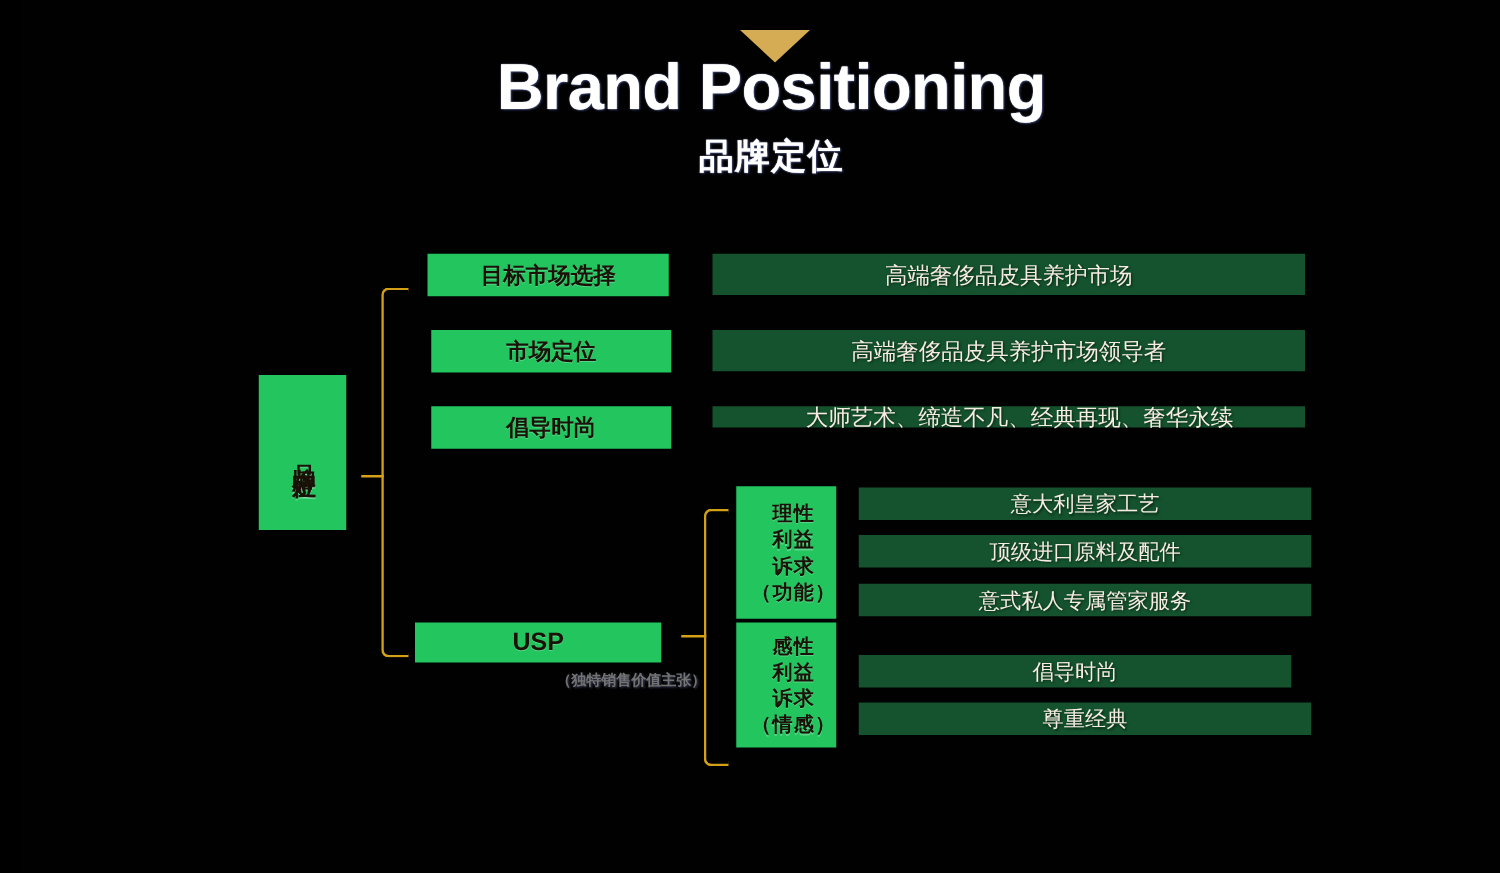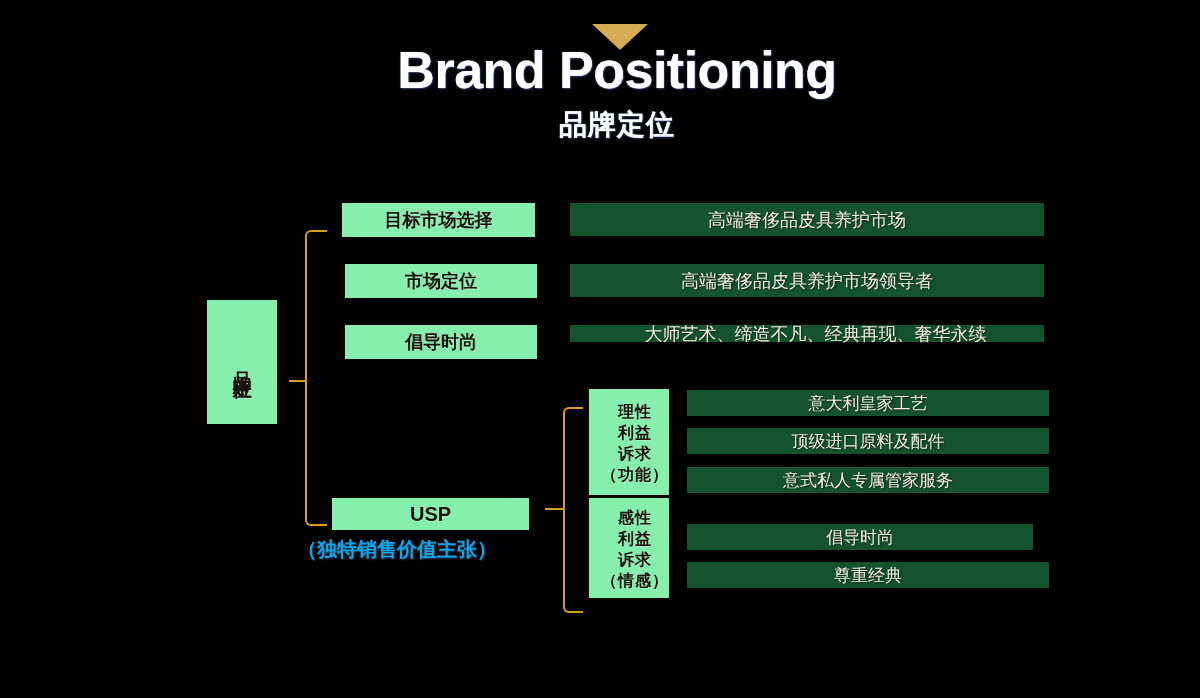--- a/index.html
+++ b/index.html
@@ -53,21 +53,21 @@
     font-size: 28px;
     font-weight: bold;
     color: #ffffff;
     letter-spacing: 1px;
     text-shadow: 0 0 1px #cfd8ff, 1px 1px 2px rgba(120,140,255,0.35);
   }
 
   
   .ybox {
     position: absolute;
-    background: #86efac;
+    background: #22c55e;
     color: #1a1208;
     display: flex;
     align-items: center;
     justify-content: center;
     font-weight: bold;
     box-sizing: border-box;
     text-shadow: 0 1px 0 rgba(255,255,255,0.25);
   }
   .bbox {
     position: absolute;
@@ -101,23 +101,23 @@
   #cat-0 { left: 325px; top: 203px; width: 193px; height: 34px; font-size: 18px; }
   #cat-1 { left: 328px; top: 264px; width: 192px; height: 34px; font-size: 18px; }
   #cat-2 { left: 328px; top: 325px; width: 192px; height: 34px; font-size: 18px; }
   #cat-3 { left: 315px; top: 498px; width: 197px; height: 32px; font-size: 20px; }
 
   #usp-caption {
     position: absolute;
     left: 280px;
     top: 536px;
     width: 268px;
-    text-align: left;
-    color: #0ea5e9;
-    font-size: 20px;
+    text-align: right;
+    color: #737373;
+    font-size: 12px;
     font-weight: bold;
     text-shadow: 1px 1px 2px rgba(170,180,255,0.35);
   }
 
   
   #val-0 { left: 553px; top: 203px; width: 474px; height: 33px; font-size: 18px; }
   #val-1 { left: 553px; top: 264px; width: 474px; height: 33px; font-size: 18px; }
   #val-2 { left: 553px; top: 325px; width: 474px; height: 17px; font-size: 18px; padding-left: 17px; }
 
   

